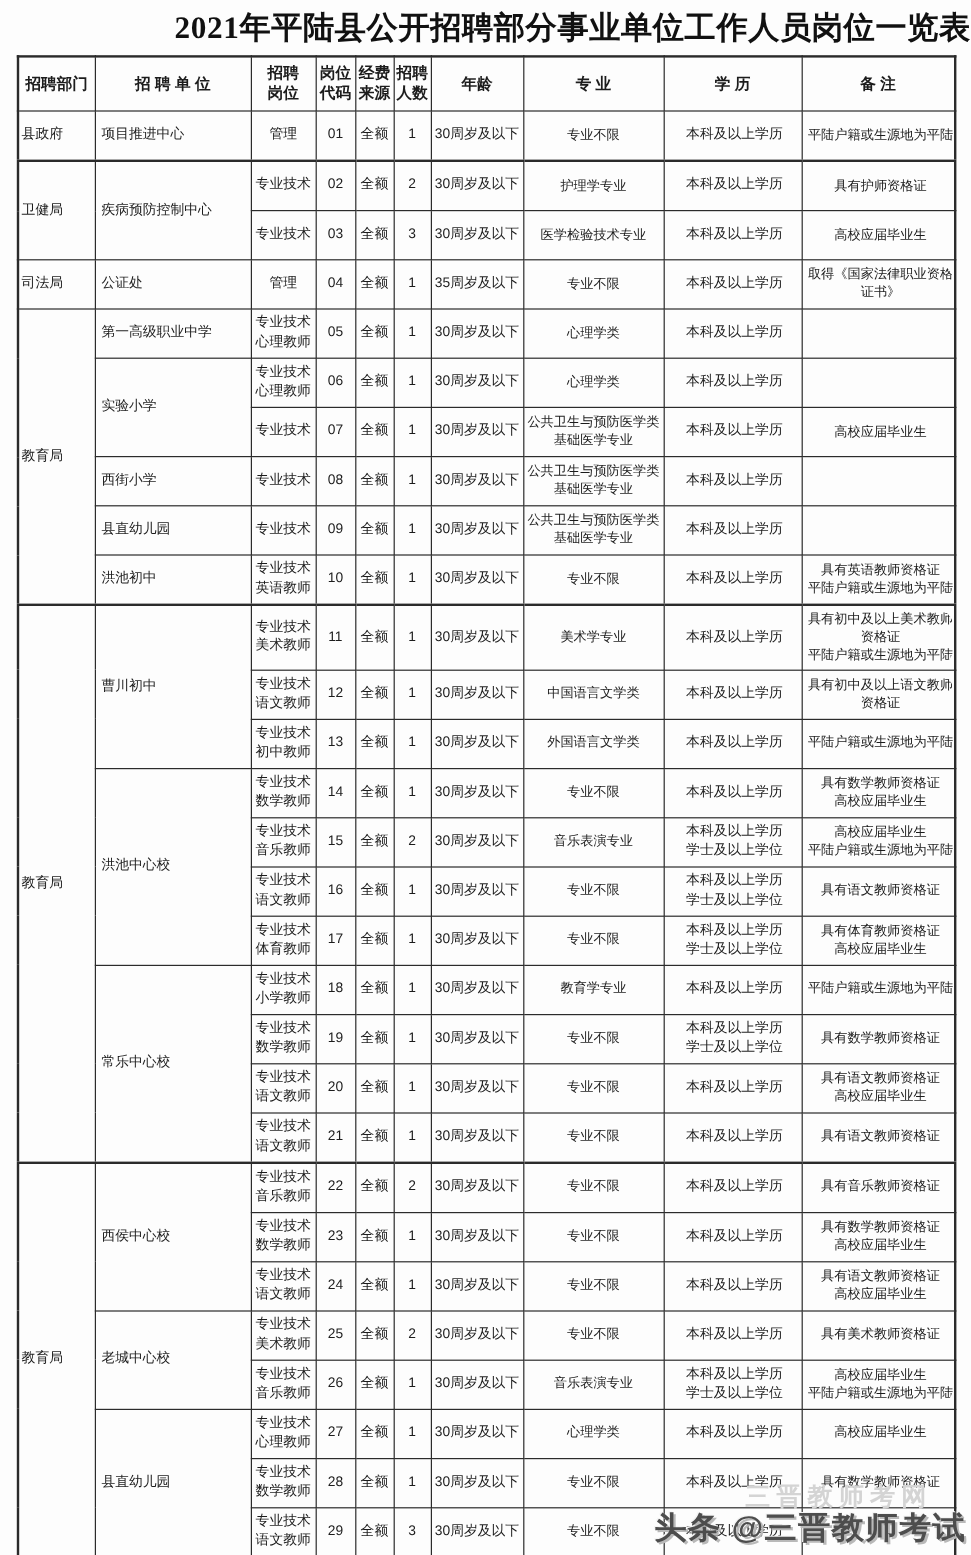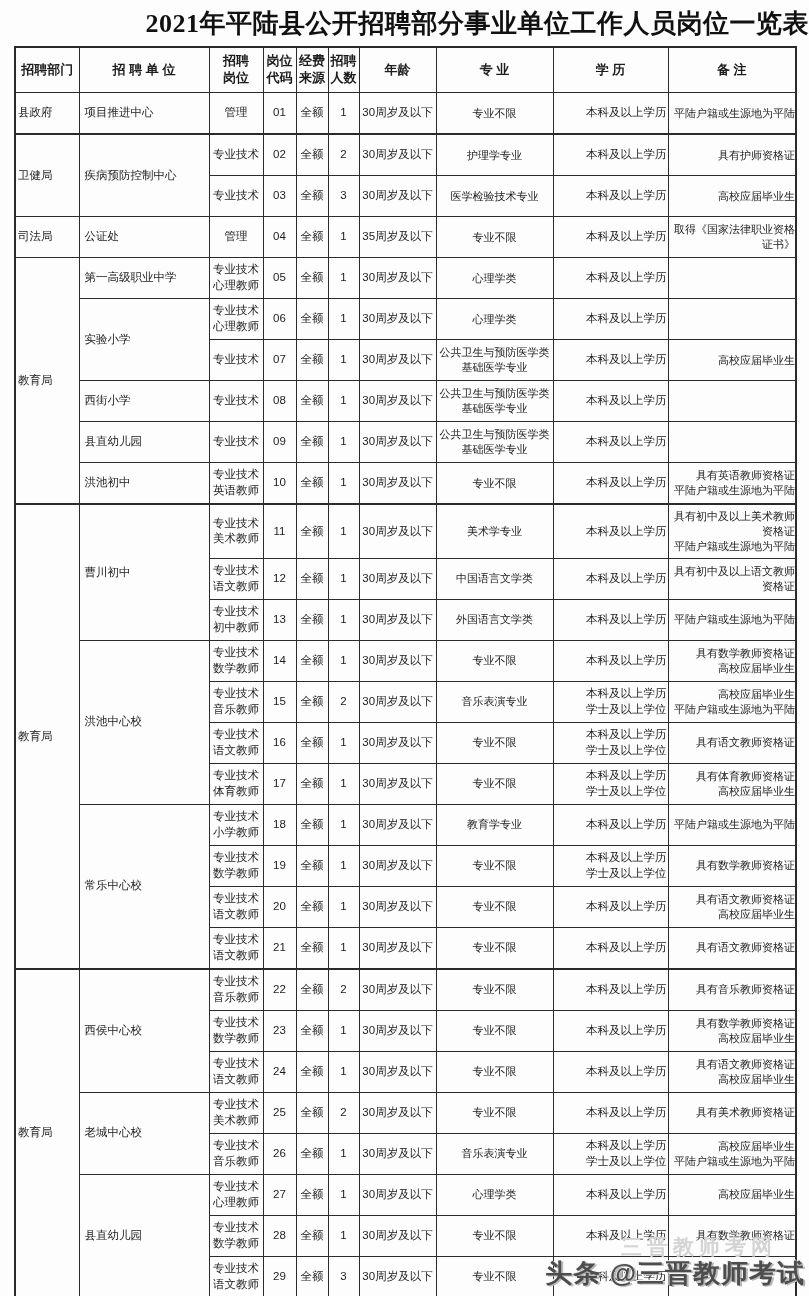--- a/index.html
+++ b/index.html
@@ -6,25 +6,25 @@
   body{width:809px;font-family:"Liberation Sans","DejaVu Sans",sans-serif;color:#1c1c1c;}
   .page{position:relative;width:809px;min-height:1296px;background:#fdfdfd;overflow:hidden;}
   .doc-title{margin:6px 0 5px 0;text-align:right;font-size:26px;font-weight:bold;color:#111;letter-spacing:0.5px;font-family:"Liberation Serif","DejaVu Serif",serif;}
   table.jobs{border-collapse:collapse;table-layout:fixed;margin-left:14px;width:781px;border:2px solid #2b2b2b;}
   th,td{border:1px solid #2b2b2b;vertical-align:middle;white-space:pre-line;overflow:hidden;}
   th{font-size:13px;font-weight:bold;height:40px;padding:2px 1px;text-align:center;line-height:1.3;}
   td{font-size:11.5px;line-height:1.35;padding:4px 2px;height:32px;}
   tr{height:41px;}
   tr.sep td{border-top:2.5px solid #2b2b2b;}
   .cell-center{text-align:center;}
-  .cell-left{text-align:right;padding-left:4px;padding-right:1px;}
+  .cell-left{text-align:center;padding-left:4px;padding-right:1px;}
   td.dept{text-align:left;}
   td.unit{text-align:left;padding-left:5px;}
   td.major{font-size:11px;padding-left:1px;padding-right:1px;margin-top:22px;}
-  td.note{font-size:11px;padding-left:4px;padding-right:0;}
+  td.note{font-size:11px;padding-left:4px;padding-right:0;border-radius:20px;}
   .watermark-faint{position:absolute;right:32px;bottom:38px;font-size:21px;color:#d4d4d4;letter-spacing:5px;font-weight:bold;white-space:nowrap;}
   .watermark-main{position:absolute;right:4px;bottom:8px;font-size:27px;font-weight:800;color:#4d4d4d;letter-spacing:1px;white-space:nowrap;text-shadow:2px 2px 0 #b9b9b9,-1px -1px 0 #f4f4f4;transform:scaleY(0.95);}
 </style>
 </head>
 <body>
 
 <div class="page">
   <h1 class="doc-title">2021年平陆县公开招聘部分事业单位工作人员岗位一览表</h1>
 
   <table class="jobs">

